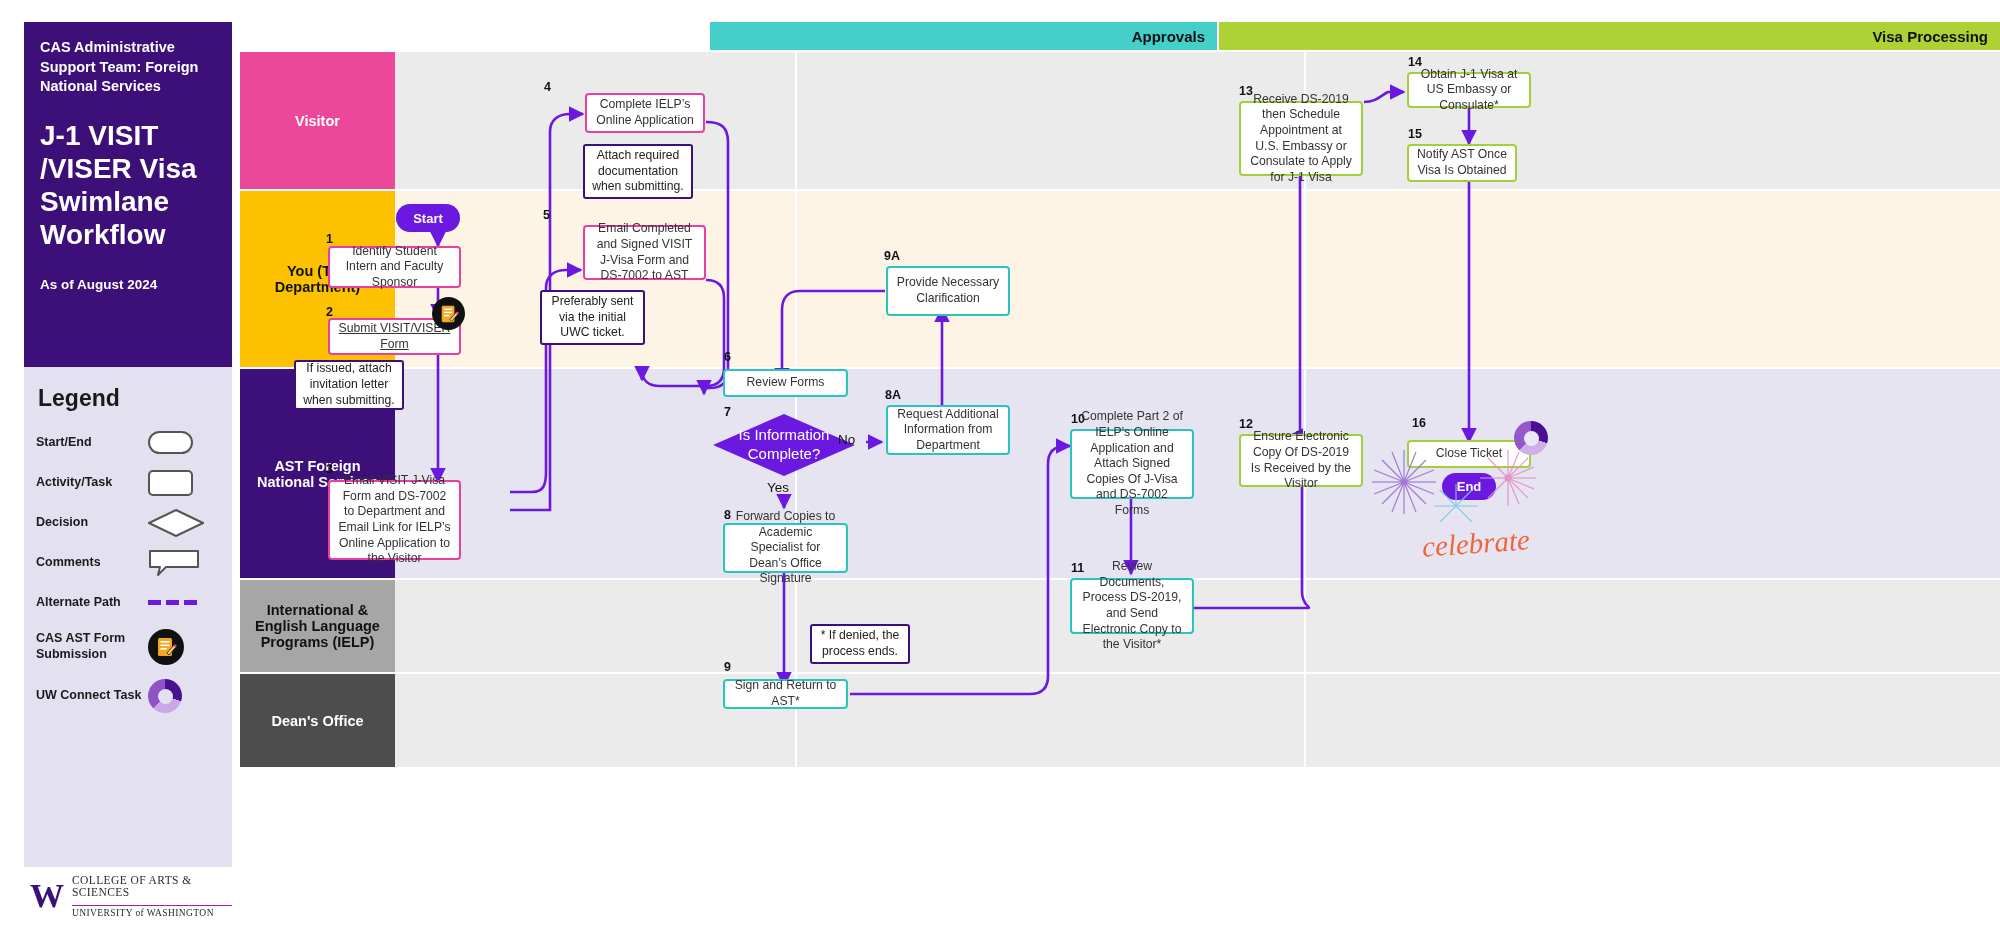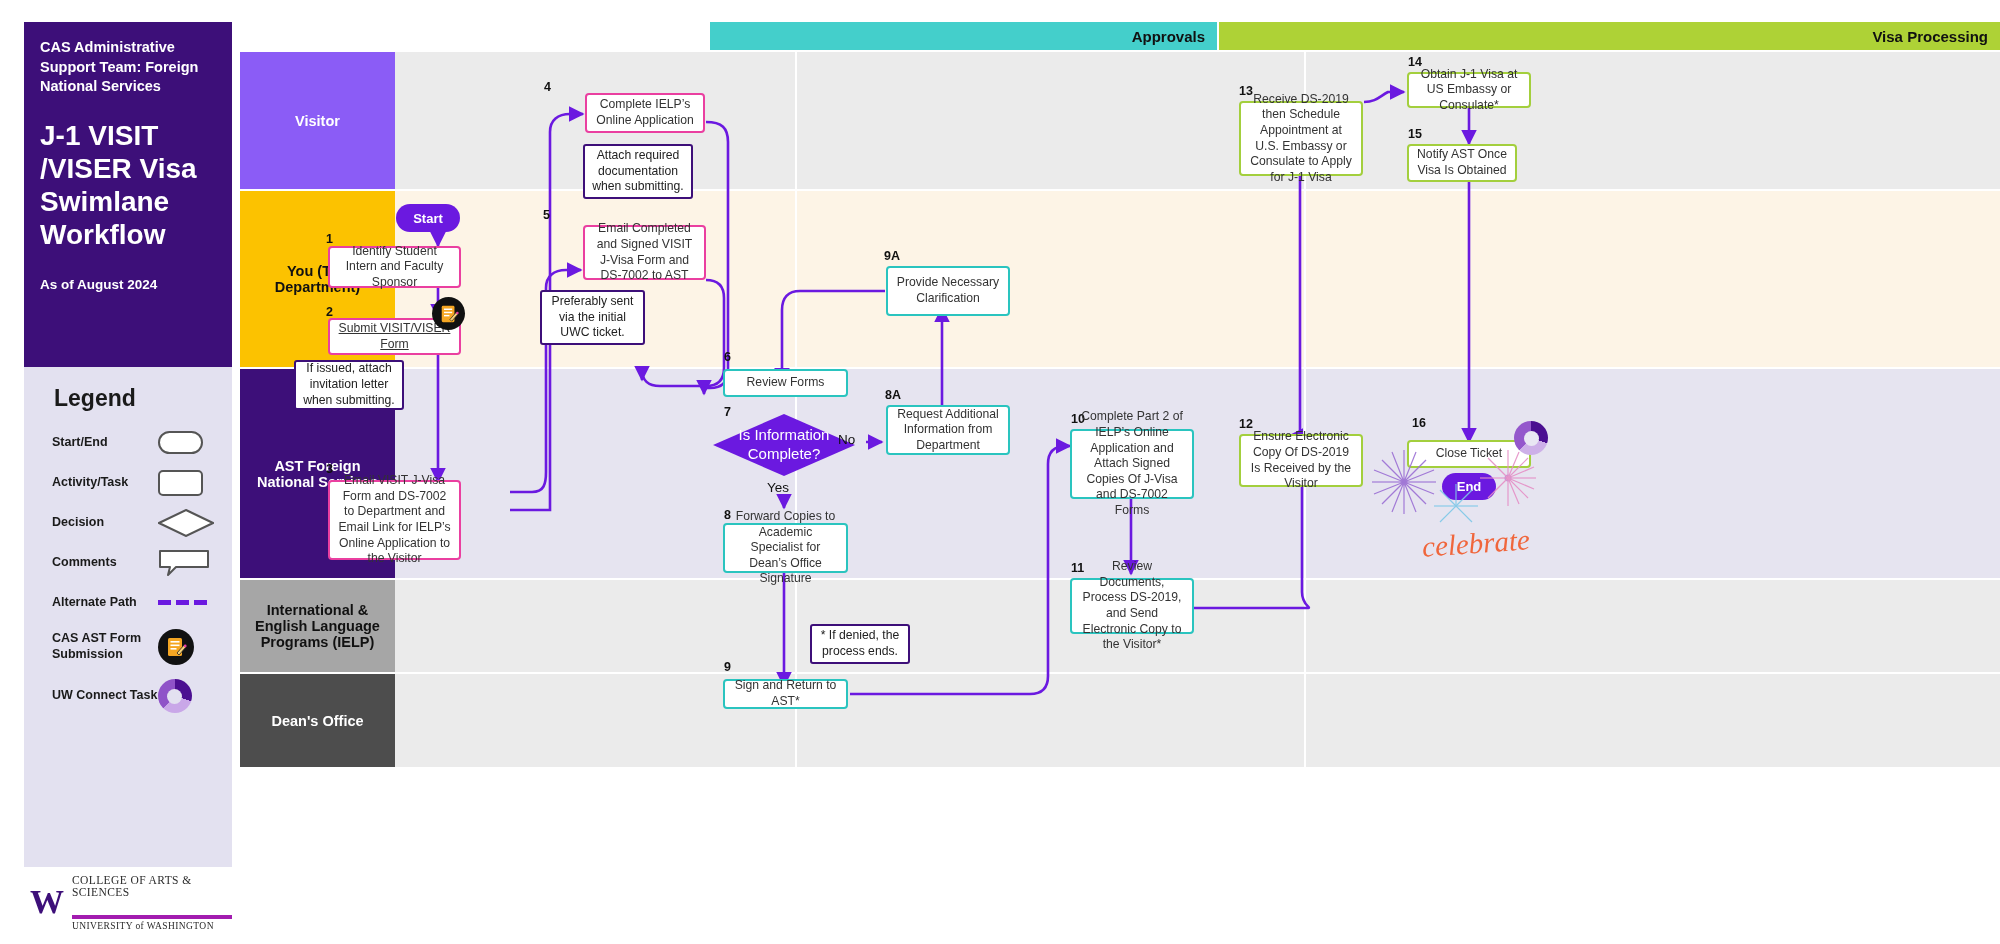--- a/index.html
+++ b/index.html
@@ -11,42 +11,42 @@
   #title-card {
     position:absolute; left:0; top:0; width:208px; height:345px;
     background:#3d0f79; color:#ffffff; padding:16px 28px 0 16px;
   }
   #org-name { font-size:14.5px; font-weight:bold; line-height:1.35; }
   #doc-title { font-size:28px; font-weight:bold; line-height:1.18; margin-top:22px; }
   #asof { font-size:13.5px; font-weight:bold; margin-top:26px; }
 
   #legend-card {
     position:absolute; left:0; top:345px; width:208px; height:500px;
-    background:#e3e1f0; padding:12px 16px 0 28px;
+    background:#e3e1f0; padding:12px 16px 0 12px;
   }
   #legend-title { font-size:23px; font-weight:bold; color:#1a1a1a; margin:6px 0 14px 2px; }
   .legend-row { display:flex; align-items:center; min-height:33px; margin-bottom:7px; }
   .legend-label { font-size:12.5px; font-weight:bold; color:#1a1a1a; width:112px; line-height:1.25; }
   .legend-art { width:62px; display:flex; align-items:center; justify-content:flex-start; }
 
   .lg-startend { width:45px; height:23px; border:2px solid #555; border-radius:12px; background:#fff; }
   .lg-task { width:45px; height:26px; border:2px solid #555; border-radius:5px; background:#fff; }
   .lg-dash { display:flex; gap:5px; }
   .lg-dash span { display:block; width:13px; height:5px; background:#6b19e0; }
 
   .lg-form { width:36px; height:36px; border-radius:50%; background:#111; position:relative; display:flex; align-items:center; justify-content:center; }
   .lg-uwc { width:34px; height:34px; border-radius:50%;
     background:conic-gradient(#4b0f91 0 30%, #c9a7e8 30% 62%, #8f53c8 62% 100%);
     display:flex; align-items:center; justify-content:center; }
   .lg-uwc:after { content:""; width:15px; height:15px; background:#e3e1f0; border-radius:50%; }
 
   #uw-logo { position:absolute; left:6px; top:852px; display:flex; align-items:center; gap:8px; }
   #uw-w { font-family:"Liberation Serif", serif; font-weight:bold; font-size:34px; color:#3d0f79; line-height:0.9; }
   #uw-text { font-family:"Liberation Serif", serif; color:#2b2b2b; }
-  #uw-l1 { font-size:11.5px; letter-spacing:0.4px; border-bottom:4px solid #a21caf; padding-bottom:17px; }
+  #uw-l1 { font-size:11.5px; letter-spacing:0.4px; border-bottom:1px solid #a21caf; padding-bottom:7px; }
   #uw-l2 { font-size:9.5px; letter-spacing:0.4px; padding-top:2px; }
 
   
   #grid { position:absolute; left:240px; top:22px; width:1760px; height:900px; }
 
   .phase-hdr { position:absolute; top:0; height:28px; color:#111; font-size:15px; font-weight:bold;
                display:flex; align-items:center; justify-content:flex-end; padding-right:12px; }
 
   .lane-label { position:absolute; left:0; width:155px; display:flex; align-items:center;
                 justify-content:center; text-align:center; font-size:14.5px; font-weight:bold; padding:4px; }
@@ -185,21 +185,21 @@
 
 <div id="grid">
 
   <div class="phase-hdr" style="left:470px; width:507px; background:#44cfcb;">
     <span>Approvals</span>
   </div>
   <div class="phase-hdr" style="left:979px; width:781px; background:#aed236;">
     <span>Visa Processing</span>
   </div>
 
-  <div class="lane-label" style="top:30px; height:137px; background:#8b5cf6; color:#fff;">
+  <div class="lane-label" style="top:30px; height:137px; background:#ec4899; color:#fff;">
     <span>Visitor</span>
   </div>
   <div class="lane-body" style="top:30px; height:137px; width:1605px;">
     <div class="lane-cell" style="left:0;    width:400px; background:#ebebeb;"></div>
     <div class="lane-cell" style="left:402px;width:507px; background:#ebebeb;"></div>
     <div class="lane-cell" style="left:911px;width:694px; background:#ebebeb;"></div>
   </div>
 
   <div class="lane-label" style="top:169px; height:176px; background:#fcc200; color:#111;">
     <span>You (The Department)</span>

